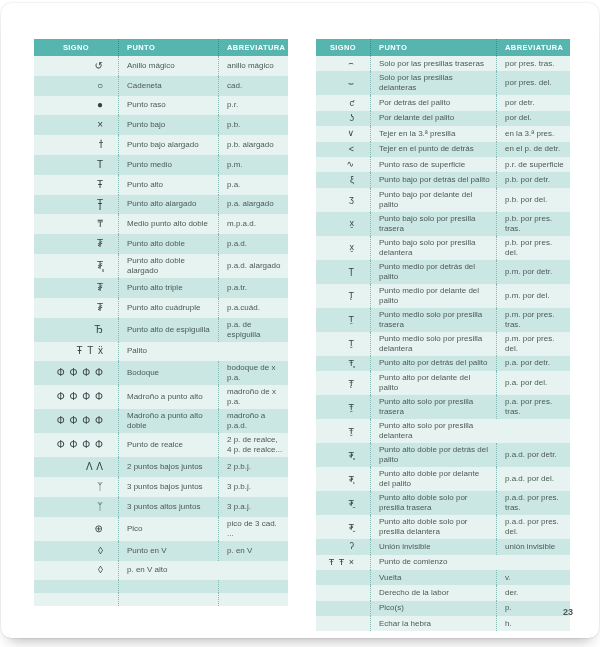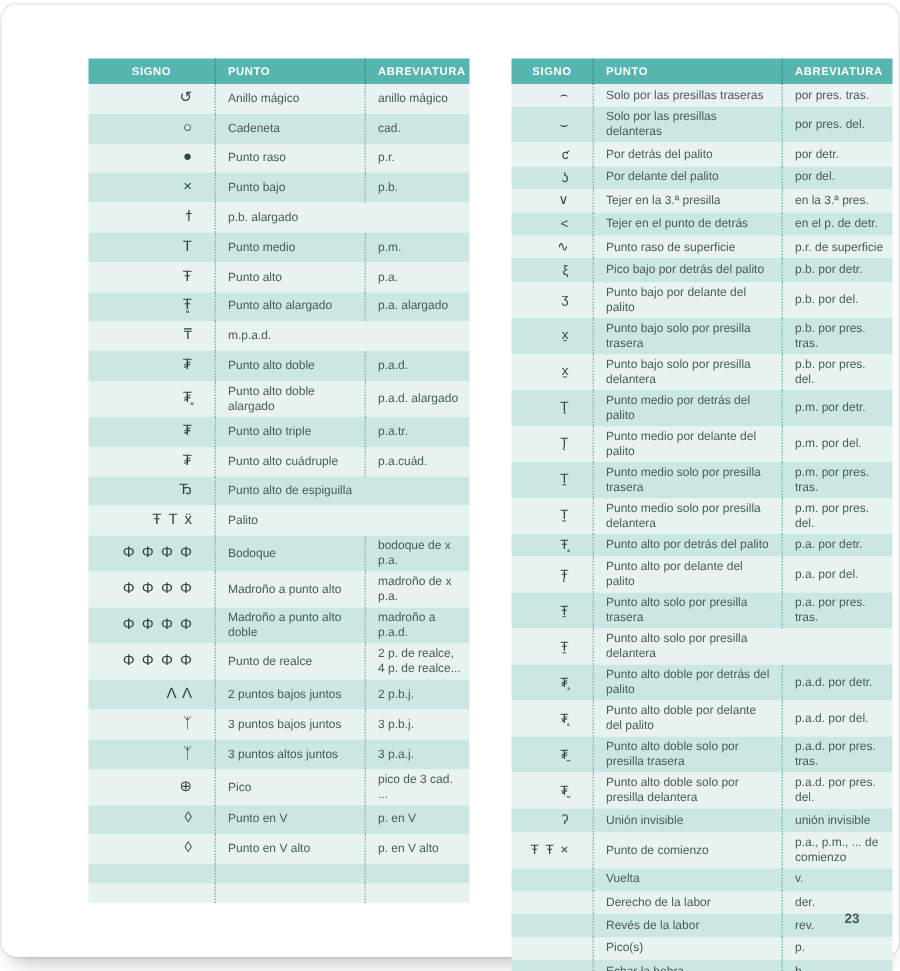--- a/index.html
+++ b/index.html
@@ -1,20 +1,20 @@
 <!DOCTYPE html>
 <html style="--header-teal: #56b6af; --header-text: #ffffff; --row-light: #e7f3f1; --row-dark: #cbe7e3; --text: #4b5a57; --dotted: #86b9b3; --page-number: #515456;"><head>
 <meta charset="utf-8">
 <style>
   * { margin:0; padding:0; box-sizing:border-box; }
   html,body { width:600px; height:647px; background:#ffffff; overflow:hidden;
               font-family:"Liberation Sans", sans-serif; }
   .card { position:absolute; inset:3px 1px 9px 1px; background:#fff; border-radius:10px;
           box-shadow:0 0 2px rgba(0,0,0,.18), 0 10px 14px -8px rgba(0,0,0,.30); }
-  .stitch-table { position:absolute; top:36px; width:254px; color:var(--text); font-size:8px;margin-left:25px; }
+  .stitch-table { position:absolute; top:36px; width:254px; color:var(--text); font-size:8px; }
   .t-left  { left:33px; }
   .t-right { left:315px; }
   .thead { display:flex; background:var(--header-teal); color:var(--header-text);
            font-weight:bold; font-size:7.5px; letter-spacing:.4px; height:17px;
            align-items:center; }
   .thead .th { height:100%; display:flex; align-items:center; }
   .th.c1 { justify-content:center; }
   .th.c2, .th.c3 { padding-left:8px; border-left:1px dotted rgba(34,104,99,.55); }
   .tr { display:flex; align-items:center; background:var(--row-light); }
   .tr:nth-child(even) { background:var(--row-dark); }
@@ -60,39 +60,41 @@
           <div class="td c2 td-punto">Punto raso</div>
           <div class="td c3 td-abrev">p.r.</div>
         </div>
         <div class="tr">
           <div class="td c1 td-sign">×</div>
           <div class="td c2 td-punto">Punto bajo</div>
           <div class="td c3 td-abrev">p.b.</div>
         </div>
         <div class="tr">
           <div class="td c1 td-sign">ϯ</div>
+          <div class="td c2 td-punto">Punto bajo alargado</div>
           <div class="td c3 td-abrev">p.b. alargado</div>
         </div>
         <div class="tr">
           <div class="td c1 td-sign">T</div>
           <div class="td c2 td-punto">Punto medio</div>
           <div class="td c3 td-abrev">p.m.</div>
         </div>
         <div class="tr">
           <div class="td c1 td-sign">Ŧ</div>
           <div class="td c2 td-punto">Punto alto</div>
           <div class="td c3 td-abrev">p.a.</div>
         </div>
         <div class="tr">
           <div class="td c1 td-sign">Ŧ̥</div>
           <div class="td c2 td-punto">Punto alto alargado</div>
           <div class="td c3 td-abrev">p.a. alargado</div>
         </div>
         <div class="tr">
           <div class="td c1 td-sign">₸</div>
+          <div class="td c2 td-punto">Medio punto alto doble</div>
           <div class="td c3 td-abrev">m.p.a.d.</div>
         </div>
         <div class="tr">
           <div class="td c1 td-sign">₮</div>
           <div class="td c2 td-punto">Punto alto doble</div>
           <div class="td c3 td-abrev">p.a.d.</div>
         </div>
         <div class="tr">
           <div class="td c1 td-sign">₮̥</div>
           <div class="td c2 td-punto">Punto alto doble alargado</div>
@@ -104,20 +106,21 @@
           <div class="td c3 td-abrev">p.a.tr.</div>
         </div>
         <div class="tr">
           <div class="td c1 td-sign">₮</div>
           <div class="td c2 td-punto">Punto alto cuádruple</div>
           <div class="td c3 td-abrev">p.a.cuád.</div>
         </div>
         <div class="tr">
           <div class="td c1 td-sign">Ђ</div>
           <div class="td c2 td-punto">Punto alto de espiguilla</div>
+          <div class="td c3 td-abrev">p.a. de espiguilla</div>
         </div>
         <div class="tr">
           <div class="td c1 td-sign">Ŧ T ẍ</div>
           <div class="td c2 td-punto">Palito</div>
         </div>
         <div class="tr">
           <div class="td c1 td-sign">Φ Φ Φ Φ</div>
           <div class="td c2 td-punto">Bodoque</div>
           <div class="td c3 td-abrev">bodoque de x p.a.</div>
         </div>
@@ -156,21 +159,20 @@
           <div class="td c2 td-punto">Pico</div>
           <div class="td c3 td-abrev">pico de 3 cad. ...</div>
         </div>
         <div class="tr">
           <div class="td c1 td-sign">◊</div>
           <div class="td c2 td-punto">Punto en V</div>
           <div class="td c3 td-abrev">p. en V</div>
         </div>
         <div class="tr">
           <div class="td c1 td-sign">◊</div>
-          <div class="td c2 td-punto">Punto en V alto</div>
           <div class="td c3 td-abrev">p. en V alto</div>
         </div>
         <div class="tr tr-empty">
           <div class="td c1 td-sign"></div>
           <div class="td c2 td-punto"></div>
           <div class="td c3 td-abrev"></div>
         </div>
         <div class="tr tr-empty">
           <div class="td c1 td-sign"></div>
           <div class="td c2 td-punto"></div>
@@ -216,21 +218,21 @@
           <div class="td c2 td-punto">Tejer en el punto de detrás</div>
           <div class="td c3 td-abrev">en el p. de detr.</div>
         </div>
         <div class="tr">
           <div class="td c1 td-sign">∿</div>
           <div class="td c2 td-punto">Punto raso de superficie</div>
           <div class="td c3 td-abrev">p.r. de superficie</div>
         </div>
         <div class="tr">
           <div class="td c1 td-sign">ξ</div>
-          <div class="td c2 td-punto">Pico bajo por detrás del palito</div>
+          <div class="td c2 td-punto">Punto bajo por detrás del palito</div>
           <div class="td c3 td-abrev">p.b. por detr.</div>
         </div>
         <div class="tr">
           <div class="td c1 td-sign">ʒ</div>
           <div class="td c2 td-punto">Punto bajo por delante del palito</div>
           <div class="td c3 td-abrev">p.b. por del.</div>
         </div>
         <div class="tr">
           <div class="td c1 td-sign">x̱</div>
           <div class="td c2 td-punto">Punto bajo solo por presilla trasera</div>
@@ -301,39 +303,33 @@
           <div class="td c3 td-abrev">p.a.d. por pres. del.</div>
         </div>
         <div class="tr">
           <div class="td c1 td-sign">ʔ</div>
           <div class="td c2 td-punto">Unión invisible</div>
           <div class="td c3 td-abrev">unión invisible</div>
         </div>
         <div class="tr">
           <div class="td c1 td-sign">Ŧ Ŧ ×</div>
           <div class="td c2 td-punto">Punto de comienzo</div>
-          <div class="td c3 td-abrev">p.a., p.m., ... de comienzo</div>
         </div>
         <div class="tr">
           <div class="td c1 td-sign"></div>
           <div class="td c2 td-punto">Vuelta</div>
           <div class="td c3 td-abrev">v.</div>
         </div>
         <div class="tr">
           <div class="td c1 td-sign"></div>
           <div class="td c2 td-punto">Derecho de la labor</div>
           <div class="td c3 td-abrev">der.</div>
         </div>
         <div class="tr">
           <div class="td c1 td-sign"></div>
-          <div class="td c2 td-punto">Revés de la labor</div>
-          <div class="td c3 td-abrev">rev.</div>
-        </div>
-        <div class="tr">
-          <div class="td c1 td-sign"></div>
           <div class="td c2 td-punto">Pico(s)</div>
           <div class="td c3 td-abrev">p.</div>
         </div>
         <div class="tr">
           <div class="td c1 td-sign"></div>
           <div class="td c2 td-punto">Echar la hebra</div>
           <div class="td c3 td-abrev">h.</div>
         </div>
       </div>
   </section>

